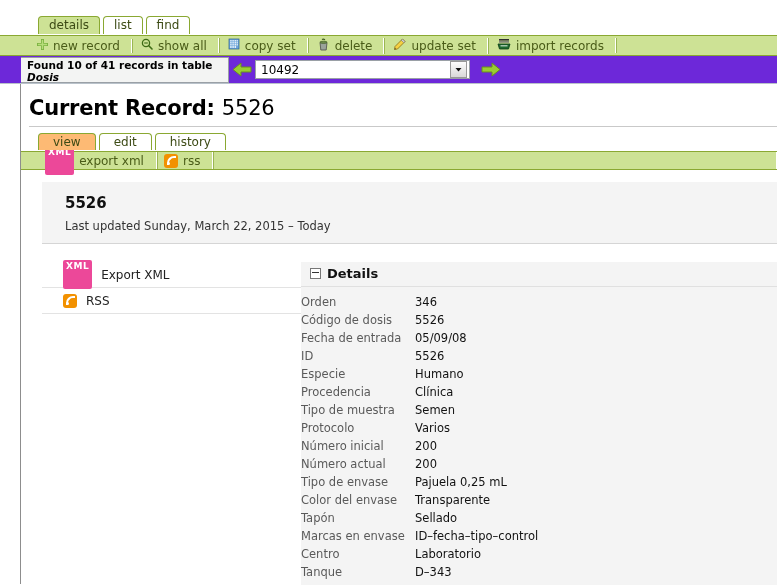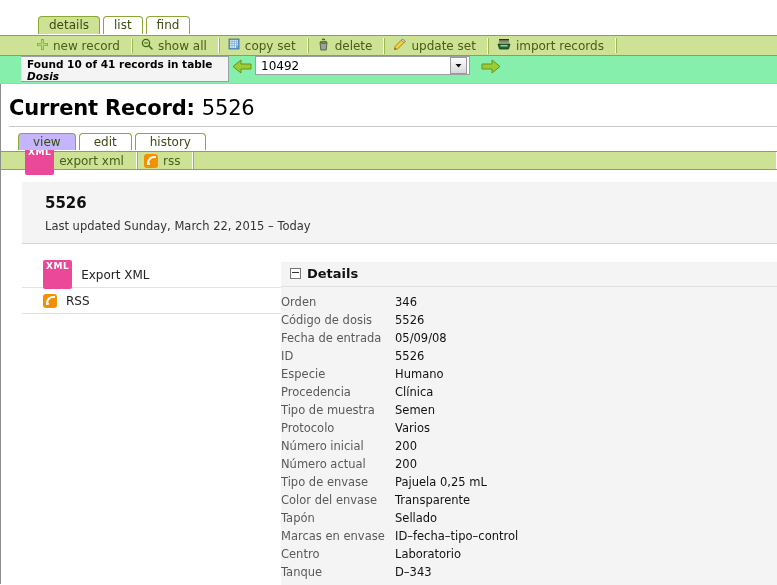--- a/index.html
+++ b/index.html
@@ -64,23 +64,23 @@
     color: #4a5c18;
     font-size: 12px;
     white-space: nowrap;
   }
   .act:first-child { margin-left: 28px; }
   .act-tail { flex: 1; }
 
   
   .navbar {
     height: 28px;
-    background: #86efac;
+    background: #6d28d9;
     display: flex;
-    align-items: flex-start;
+    align-items: center;
     box-sizing: border-box;
     border-bottom: 1px solid #b9c2ca;
   }
   .statusbox {
     margin-left: 21px;
     width: 208px;
     height: 26px;
     background: #f3f4f3;
     border: 1px solid #9aa0a6;
     border-left: none;
@@ -115,20 +115,21 @@
     border: 1px solid #999;
     display: flex; align-items: center; justify-content: center;
   }
 
   
   .page {
     position: relative;
     background: #ffffff;
     height: 500px;
     border-left: 1px solid #8d8d8d;
+    margin-left: 20px;
     box-sizing: border-box;
   }
   .page-title {
     font-size: 21px;
     font-weight: bold;
     padding: 12px 0 6px 8px;
     letter-spacing: -0.2px;
   }
   .page-title .num { font-weight: normal; }
   .rule {
@@ -151,21 +152,21 @@
     border: 1px solid #8aa832;
     border-bottom: none;
     border-radius: 4px 4px 0 0;
     text-align: center;
     font-size: 12px;
     color: #3c4a14;
     background: #ffffff;
     padding: 0 14px;
     margin-right: 3px;
   }
-  .vtab.active { background: #c4b5fd; }
+  .vtab.active { background: #fdba74; }
 
   .subbar {
     height: 19px;
     background: #cde295;
     border-top: 1px solid #8aa832;
     border-bottom: 1px solid #8aa832;
     display: flex;
     align-items: stretch;
     box-sizing: border-box;
   }

